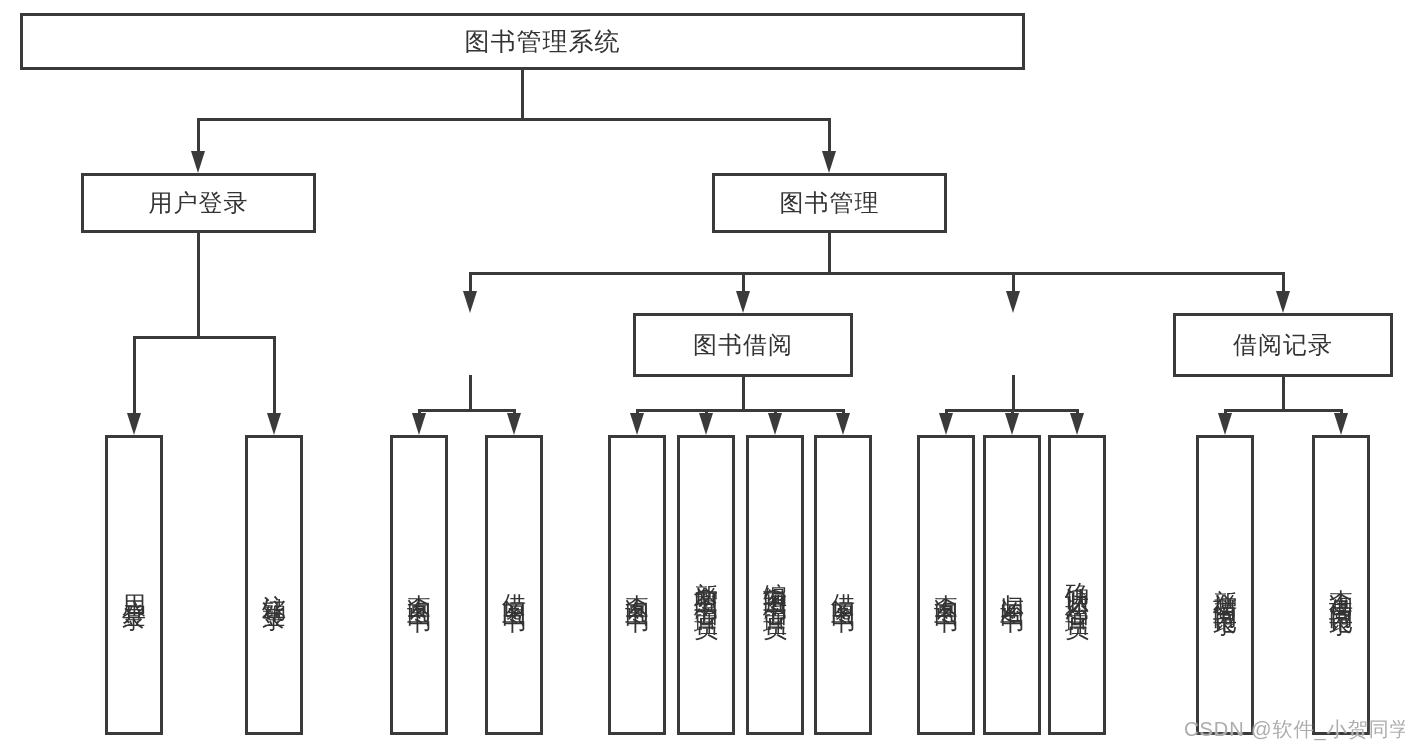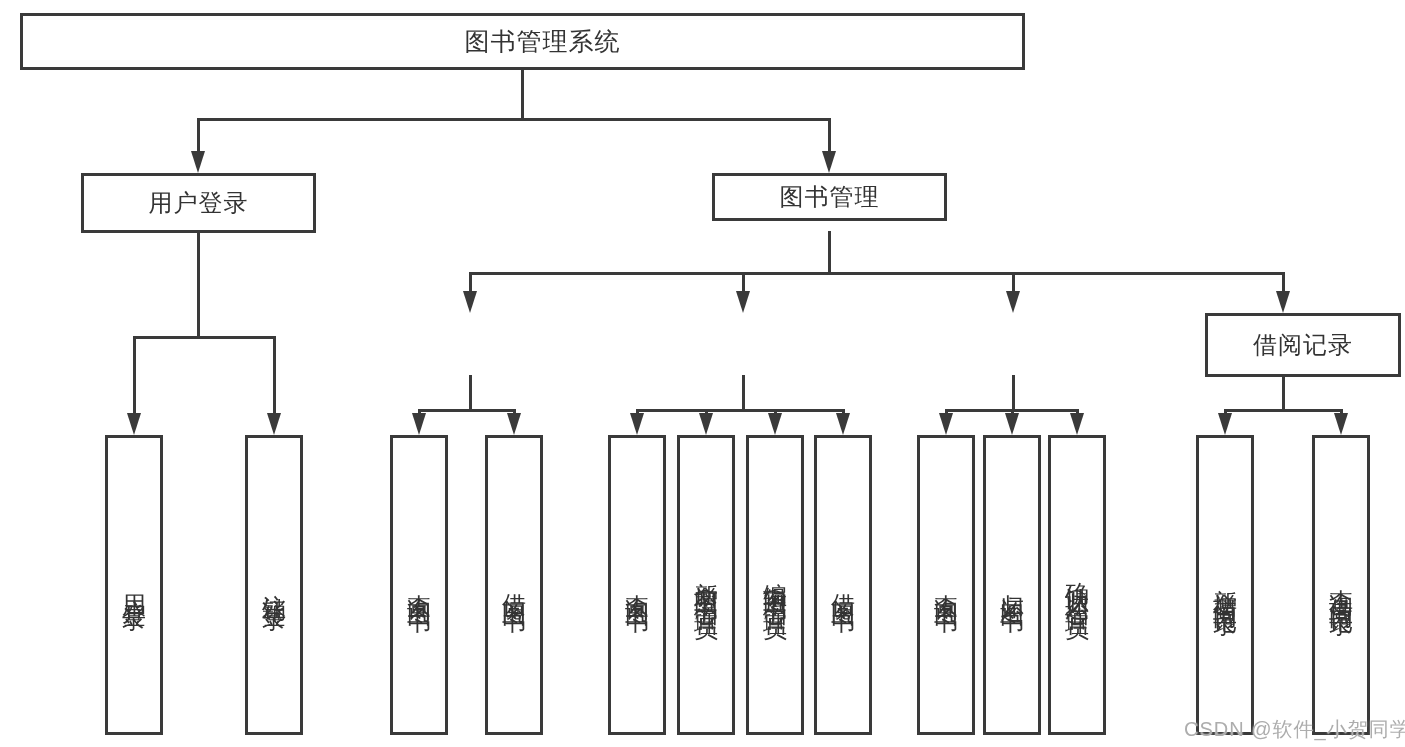--- a/index.html
+++ b/index.html
@@ -57,25 +57,28 @@
 
 <div id="canvas">
 
   <div class="box lvl1" style="left:20px;top:13px;width:1005px;height:57px">
     <span class="lbl">图书管理系统</span>
   </div>
 
   <div class="box lvl2" style="left:81px;top:173px;width:235px;height:60px">
     <span class="lbl">用户登录</span>
   </div>
-  <div class="box lvl2" style="left:712px;top:173px;width:235px;height:48px">
+  <div class="box lvl2" style="left:712px;top:173px;width:235px;height:60px">
     <span class="lbl">图书管理</span>
   </div>
 
-  <div class="box lvl3" style="left:1205px;top:313px;width:196px;height:64px">
+  <div class="box lvl3" style="left:633px;top:313px;width:220px;height:64px">
+    <span class="lbl">图书借阅</span>
+  </div>
+  <div class="box lvl3" style="left:1173px;top:313px;width:220px;height:64px">
     <span class="lbl">借阅记录</span>
   </div>
 
   <div class="box leaf" style="left:105px;top:435px;width:58px;height:300px">
     <span class="lbl">用户登录</span>
   </div>
   <div class="box leaf" style="left:245px;top:435px;width:58px;height:300px">
     <span class="lbl">注销登录</span>
   </div>
   <div class="box leaf" style="left:390px;top:435px;width:58px;height:300px">

